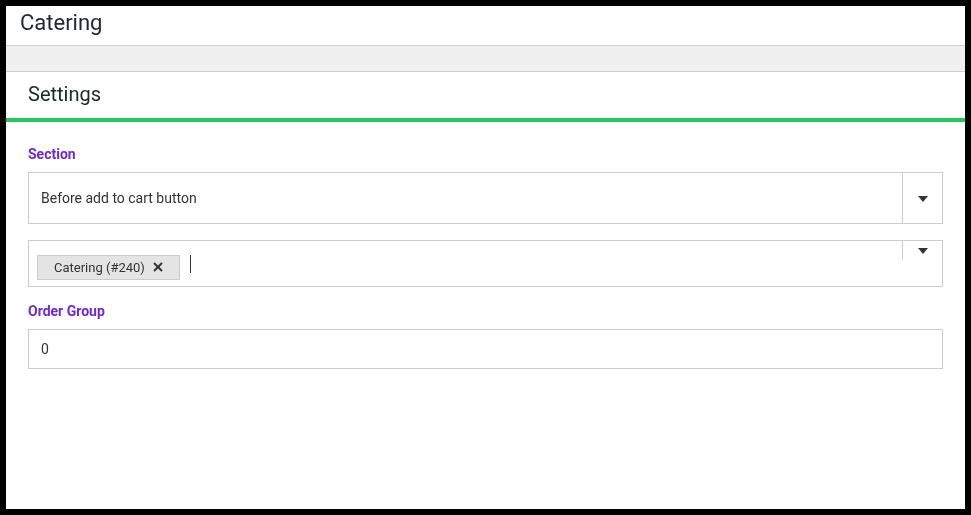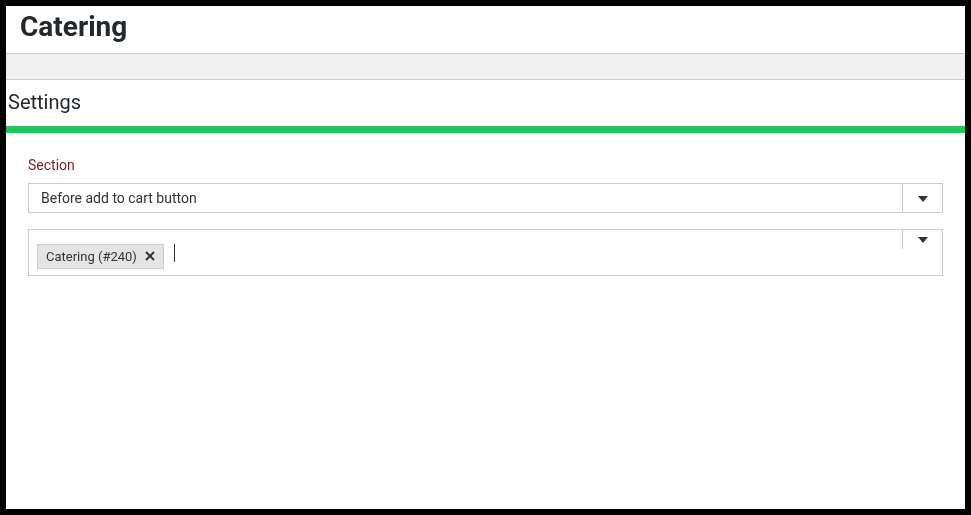--- a/index.html
+++ b/index.html
@@ -14,59 +14,59 @@
       background: #fff;
       width: 100%;
       height: 100%;
       overflow: hidden;
     }
     .header {
       padding: 4px 14px 10px;
       border-bottom: 1px solid #ccc;
     }
     .header h1 {
-      font-size: 28px;
-      font-weight: 700;
+      font-size: 22px;
+      font-weight: 400;
       color: #23282d;
     }
     .tab-strip {
       height: 26px;
       background: #f0f0f0;
       border-bottom: 1px solid #ccc;
     }
     .content {
       padding: 0;
     }
     .section-title {
-      padding: 10px 2px 12px;
-      border-bottom: 7px solid #22c55e;
+      padding: 10px 22px 12px;
+      border-bottom: 4px solid #22c55e;
     }
     .section-title h2 {
       font-size: 20px;
       font-weight: 400;
       color: #23282d;
     }
     .form-body {
       padding: 8px 22px 20px;
     }
     .field {
       margin-top: 16px;
     }
     .field-label {
       display: block;
       font-size: 14px;
-      font-weight: 400;
-      color: #7f1d1d;
+      font-weight: 700;
+      color: #6d28d9;
       margin-bottom: 10px;
     }
     .select-control {
       position: relative;
       border: 1px solid #ccc;
       background: #fff;
-      height: 30px;
+      height: 52px;
       display: flex;
       align-items: center;
     }
     .select-value {
       flex: 1;
       padding: 0 12px;
       font-size: 14px;
       color: #333;
     }
     .select-caret {
@@ -92,21 +92,21 @@
       display: flex;
       align-items: center;
       gap: 6px;
     }
     .tag {
       background: #e4e4e4;
       border: 1px solid #ccc;
       display: inline-flex;
       align-items: center;
       gap: 8px;
-      padding: 4px 8px;
+      padding: 4px 16px;
       font-size: 13px;
       color: #333;
       margin-top: 8px;
     }
     .tag-remove {
       cursor: pointer;
       display: inline-flex;
     }
     .tag-remove svg { width: 10px; height: 10px; fill: #333; stroke: #333; stroke-width: 2; }
     .multi-cursor {
@@ -176,16 +176,20 @@
           <div class="select-caret">
             <span>
               <svg viewBox="0 0 10 10">
                   <path d="M0 2 L5 8 L10 2 Z"></path>
                 </svg>
             </span>
           </div>
         </div>
       </div>
 
+      <div class="field">
+        <label class="field-label">Order Group</label>
+        <input class="text-input" type="text" value="0" style="">
+      </div>
 
     </div>
   </div>
 </div>
 
 </body></html>

